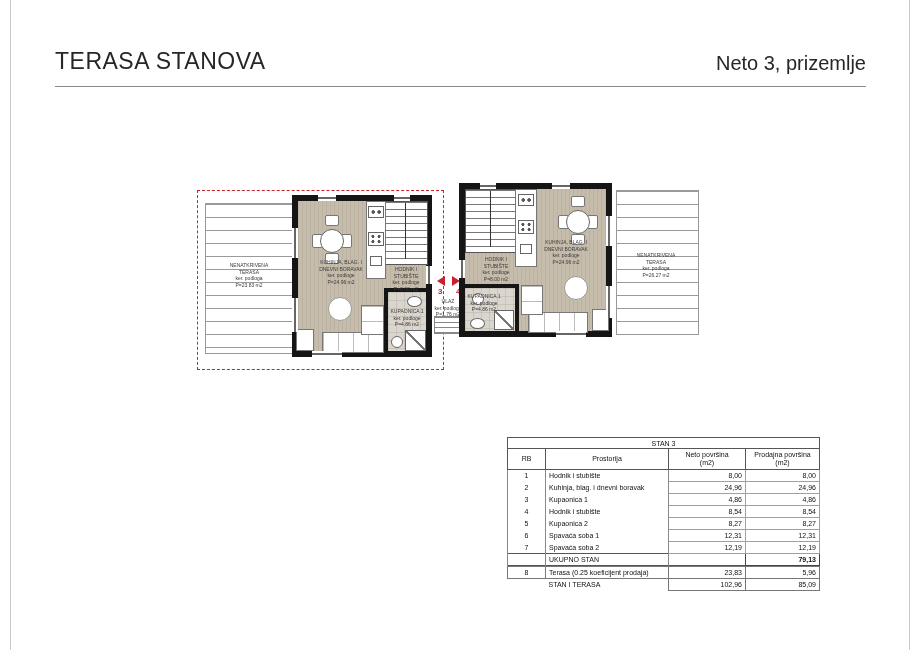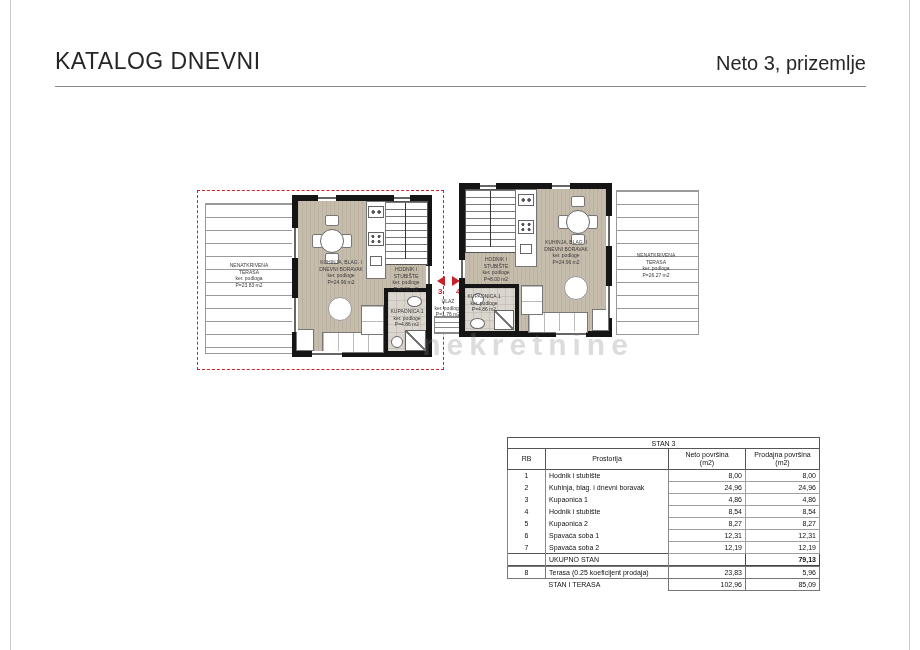--- a/index.html
+++ b/index.html
@@ -71,21 +71,21 @@
   .t2 td{height:11px}
   .t2 .b{border:1px solid #777}
   .t2 .nb{border:none}
 </style>
 </head>
 <body>
 
 <div class="page-edge" style="left:10px"></div>
 <div class="page-edge" style="left:909px"></div>
 
-<div class="hdr-title">KATALOG DNEVNI</div>
+<div class="hdr-title">TERASA STANOVA</div>
 <div class="hdr-sub">Neto 3, prizemlje</div>
 <div class="hdr-rule"></div>
 
 <div class="abs" style="left:0;top:0;width:920px;height:650px">
 
   <div class="sel-box" style="left:197px;top:190px;width:245px;height:178px"></div>
 
   <div class="terrace" style="left:205px;top:203px;width:87px;height:149px"></div>
   <div class="lbl" style="left:213px;top:262px;width:72px">
     <div>NENATKRIVENA</div>
@@ -210,21 +210,20 @@
   </div>
 
   <div class="terrace" style="left:616px;top:190px;width:81px;height:143px"></div>
   <div class="lbl" style="left:620px;top:252px;width:72px">
     <div>NENATKRIVENA</div>
     <div>TERASA</div>
     <div>ker. podloga</div>
     <div>P=26.27 m2</div>
   </div>
 
-  <div class="wm">nekretnine</div>
 </div>
 
 <div class="tblwrap" style="top:437px">
   <table class="tbl t-main">
     <colgroup>
         <col style="width:38px">
         <col style="width:123px">
         <col style="width:77px">
         <col style="width:74px">
       </colgroup>

